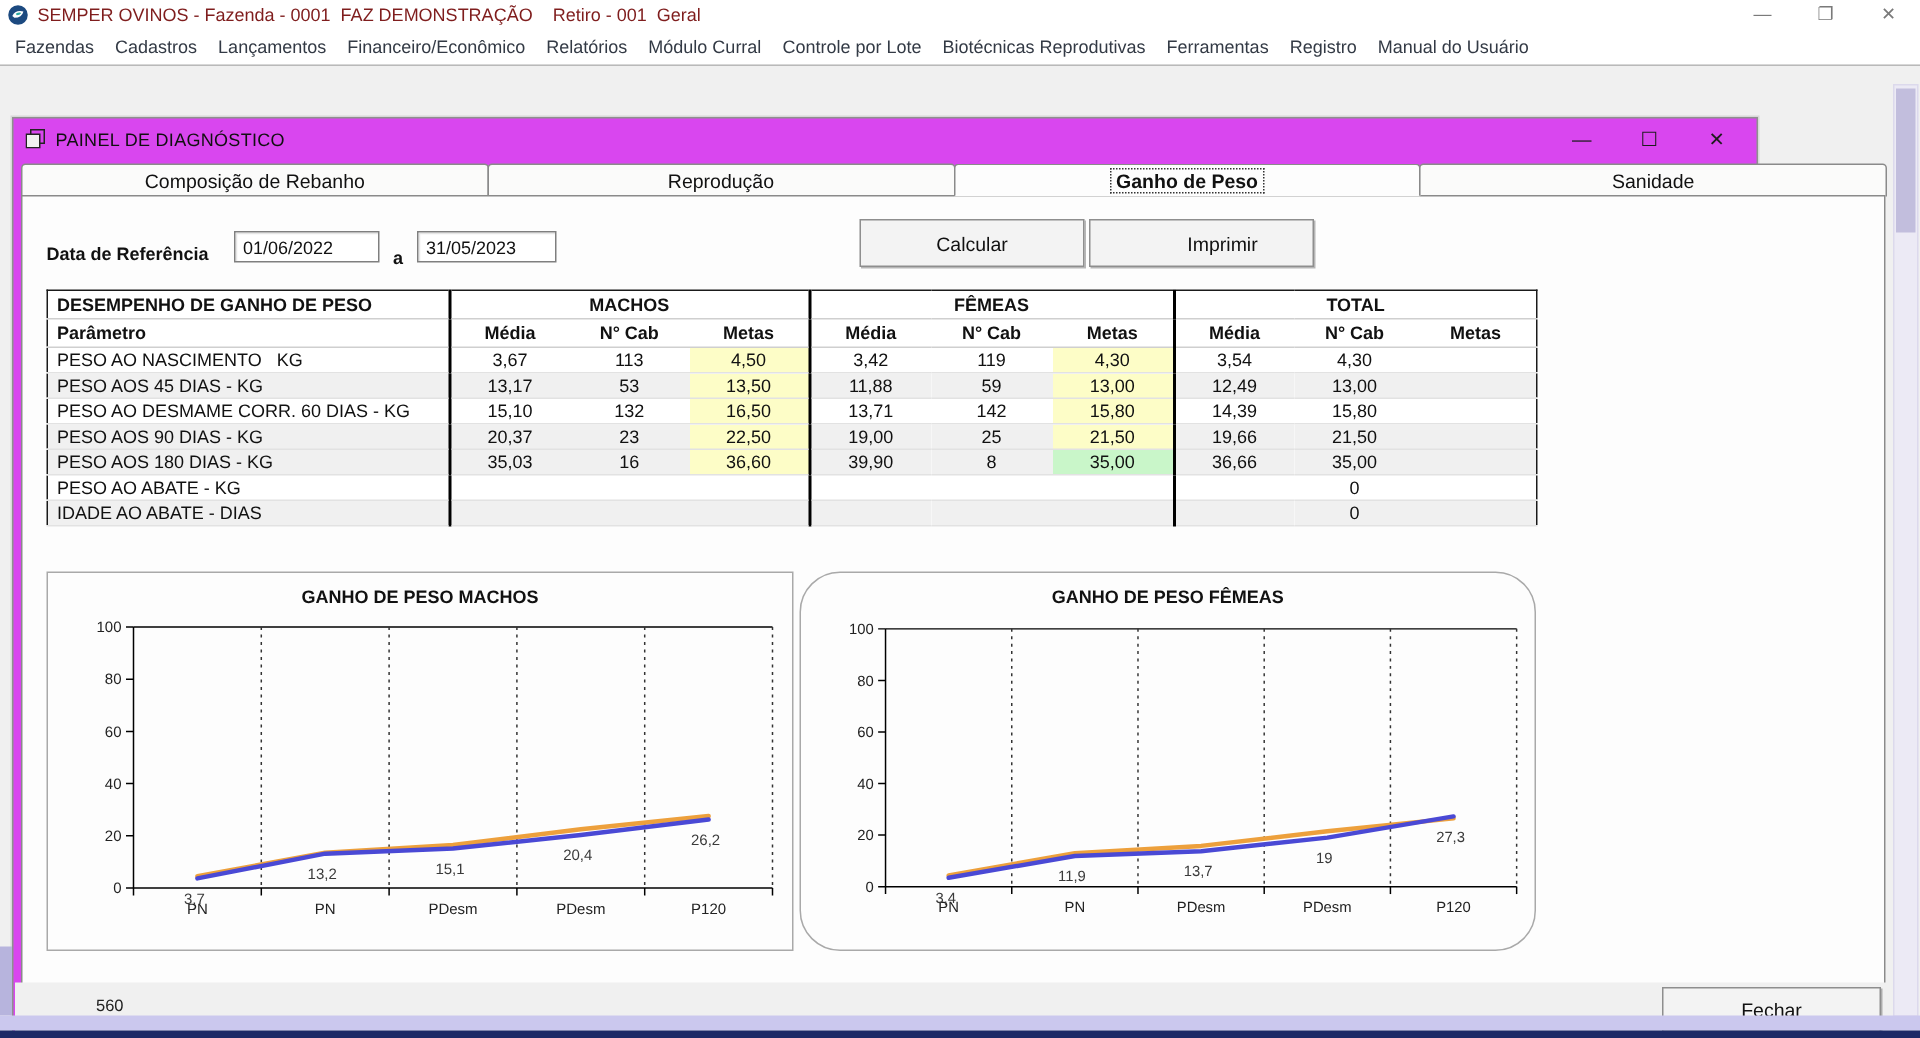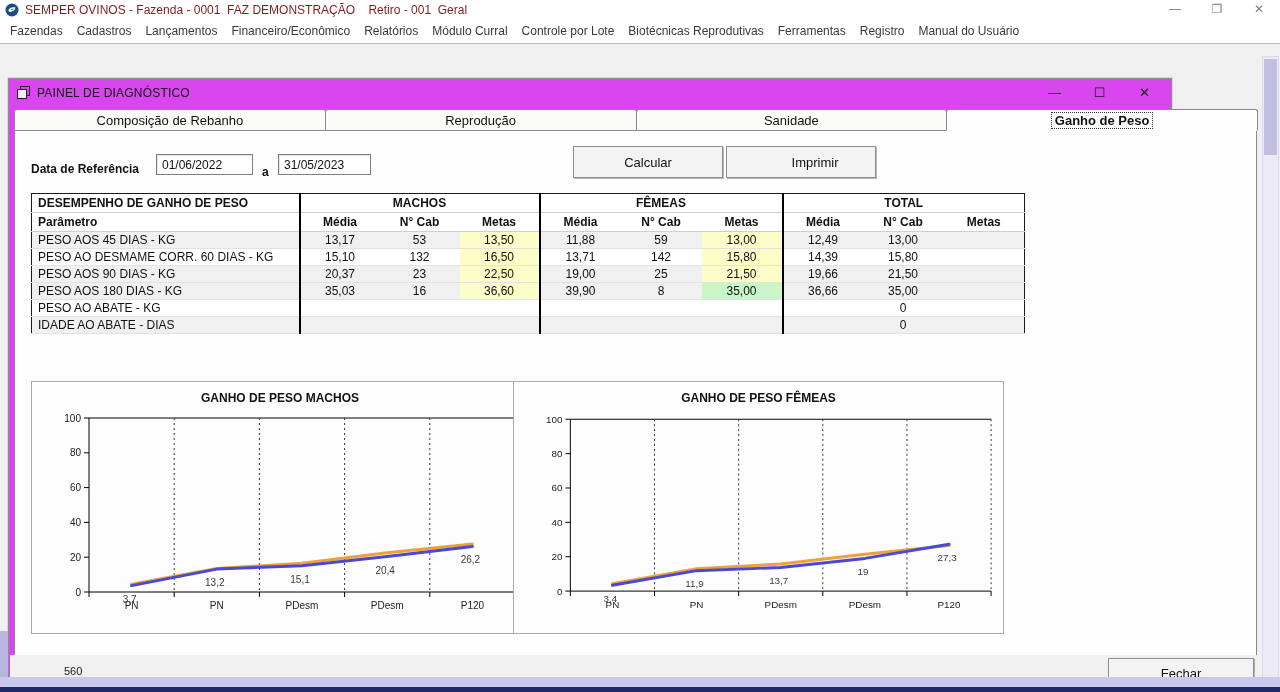--- a/index.html
+++ b/index.html
@@ -61,21 +61,21 @@
   table.perf th.param, table.perf td.param { text-align:left; white-space:pre; }
   table.perf td { text-align:center; }
   table.perf .sep { border-left:2px solid #000; }
   table.perf tr.stripe td { background:#f0f0f0; }
   table.perf td.meta-miss { background:#fdfdc7 !important; }
   table.perf td.meta-hit { background:#c9f6c9 !important; }
 
   
   .chart-panel { position:absolute; top:250px; height:253px; background:#fdfdfd; border:1px solid #a9a9a9; }
   #chartM { left:16px; width:498px; }
-  #chartF { left:498px; width:491px; }
+  #chartF { left:518px; width:491px;border-radius:27px; }
   .chart-title { text-align:center; font-size:12px; font-weight:bold; color:#111; padding-top:9px; height:28px; }
   .chart-panel svg { display:block; margin:0 auto; }
 
   
   .dlg-footer { position:absolute; left:1px; bottom:1px; width:1249px; height:38px; background:#f0f0f0; }
   .fechar-btn { position:absolute; right:5px; bottom:5px; width:146px; height:30px; background:#f3f3f3; border:1px solid #8e8e8e; box-shadow:1px 1px 0 rgba(0,0,0,.28); font-family:"Liberation Sans",sans-serif; font-size:13px; color:#111; }
   .fechar-btn .accel { text-decoration:underline; }
 </style>
 </head>
 <body>
@@ -126,25 +126,25 @@
         </div>
       </div>
 
       <div class="tabstrip" id="tabStrip">
           <div class="tab">
             <span class="tab-label">Composição de Rebanho</span>
           </div>
           <div class="tab">
             <span class="tab-label">Reprodução</span>
           </div>
+          <div class="tab active">
+            <span class="tab-label">Ganho de Peso</span>
+          </div>
           <div class="tab">
             <span class="tab-label">Sanidade</span>
-          </div>
-          <div class="tab active">
-            <span class="tab-label">Ganho de Peso</span>
           </div>
         </div>
 
       <div class="content">
         <span class="filter-label">Data de Referência</span>
         <input class="date-input" id="dateFrom" value="01/06/2022" style="">
         <span class="sep-a">a</span>
         <input class="date-input" id="dateTo" value="31/05/2023" style="">
         <button class="action-btn" id="btnCalc">Calcular</button>
         <button class="action-btn" id="btnPrint">Imprimir</button>
@@ -176,20 +176,32 @@
                 <th>Metas</th>
                 <th class="sep">Média</th>
                 <th>N° Cab</th>
                 <th>Metas</th>
                 <th class="sep">Média</th>
                 <th>N° Cab</th>
                 <th>Metas</th>
               </tr>
             </thead>
             <tbody>
+              <tr>
+                <td class="param">PESO AO NASCIMENTO   KG</td>
+                <td class="sep">3,67</td>
+                <td>113</td>
+                <td class="meta-miss">4,50</td>
+                <td class="sep">3,42</td>
+                <td>119</td>
+                <td class="meta-miss">4,30</td>
+                <td class="sep">3,54</td>
+                <td>4,30</td>
+                <td></td>
+              </tr>
               <tr class="stripe">
                 <td class="param">PESO AOS 45 DIAS - KG</td>
                 <td class="sep">13,17</td>
                 <td>53</td>
                 <td class="meta-miss">13,50</td>
                 <td class="sep">11,88</td>
                 <td>59</td>
                 <td class="meta-miss">13,00</td>
                 <td class="sep">12,49</td>
                 <td>13,00</td>

